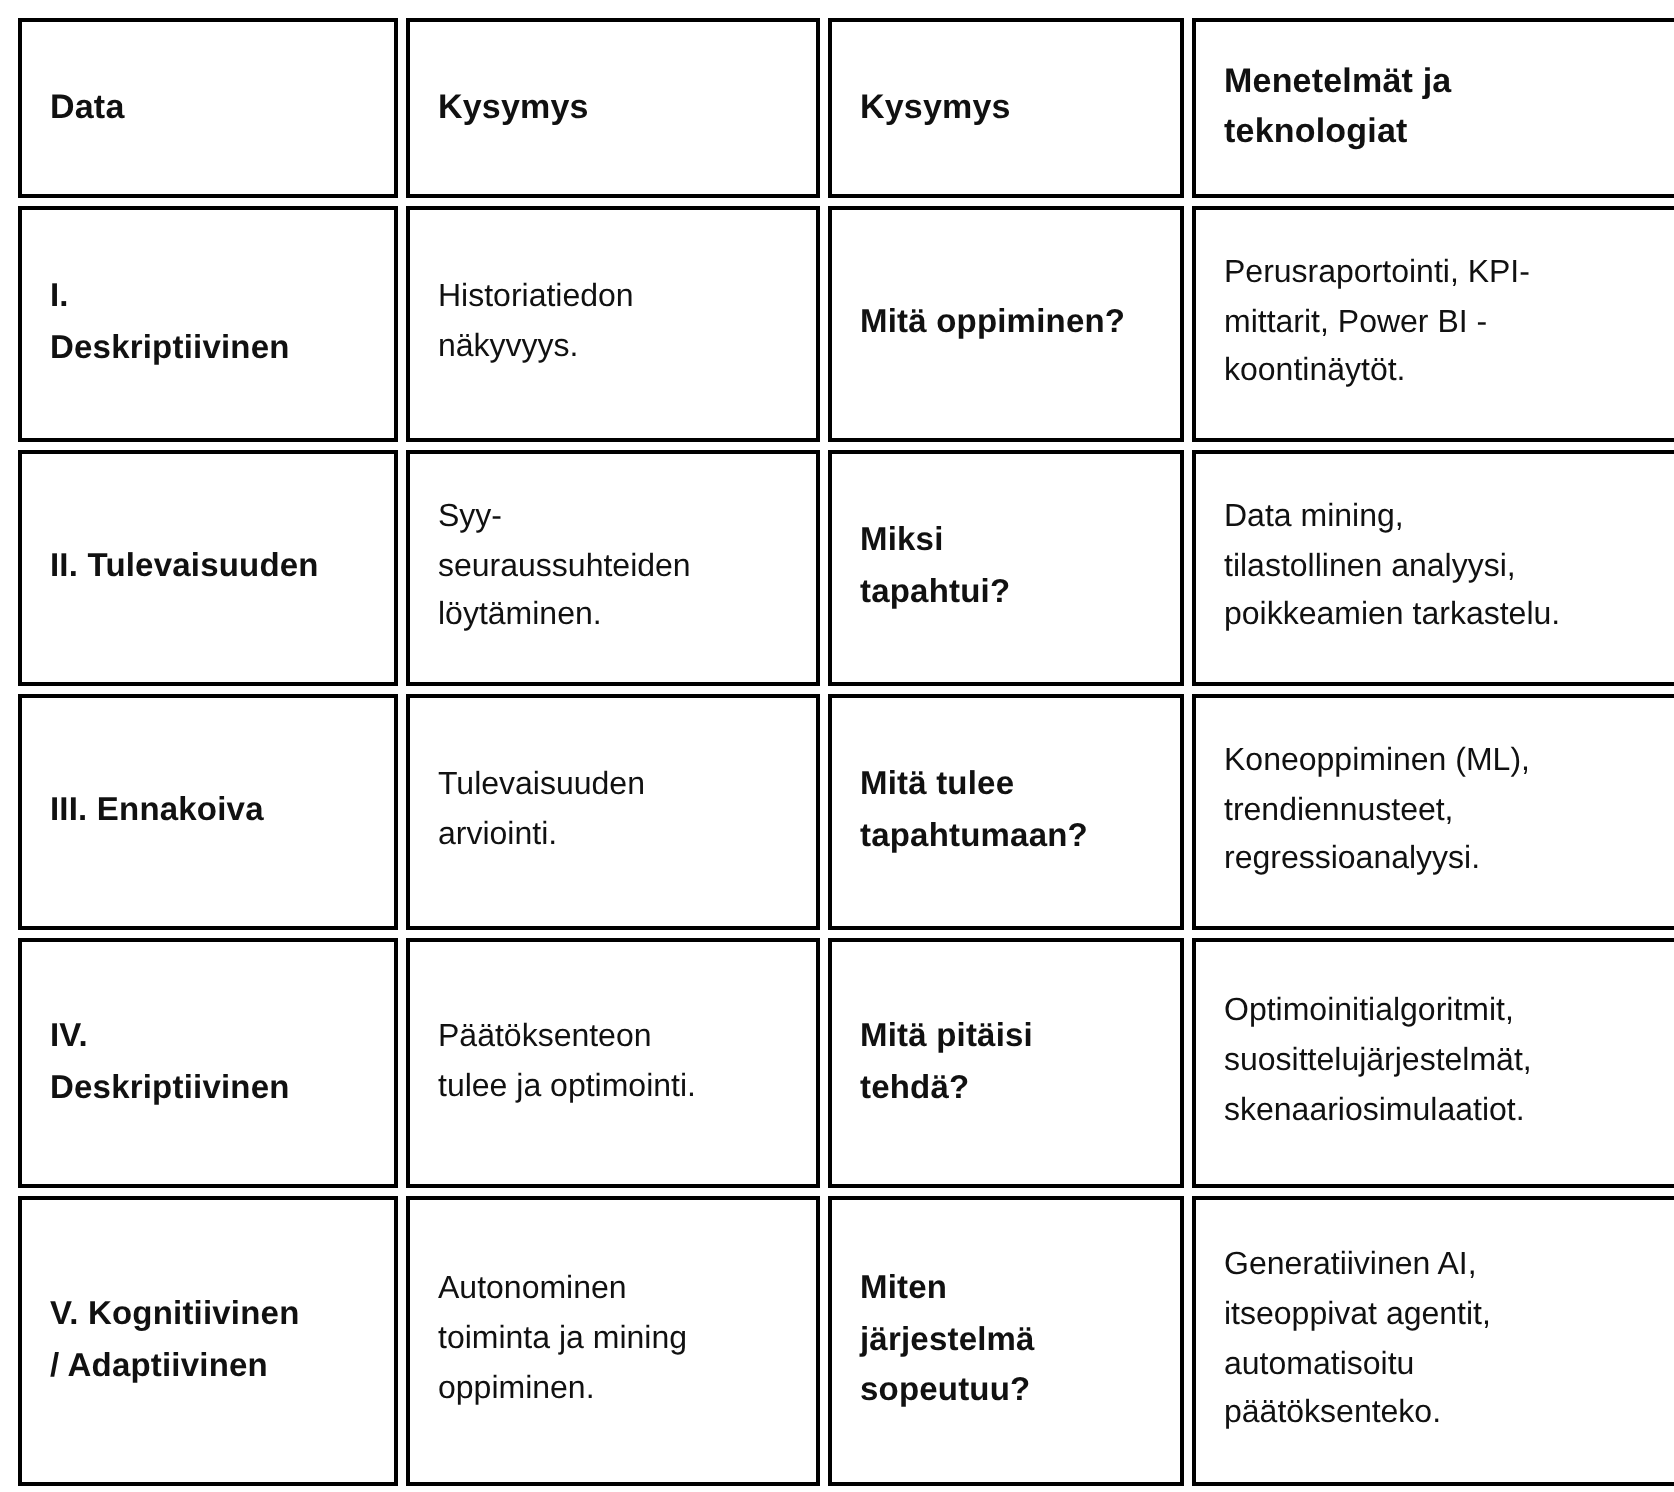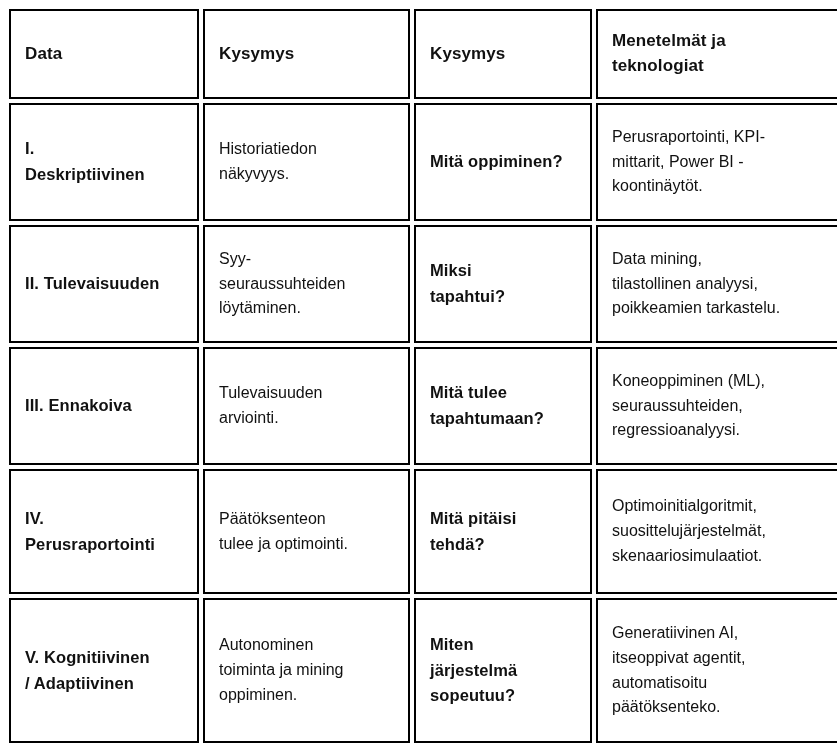--- a/index.html
+++ b/index.html
@@ -141,28 +141,28 @@
       <td class="goal">
           <span class="cell-text">Tulevaisuuden
 arviointi.</span>
         </td>
       <td class="question">
           <span class="cell-text">Mitä tulee
 tapahtumaan?</span>
         </td>
       <td class="methods">
           <span class="cell-text">Koneoppiminen (ML),
-seuraussuhteiden,
+trendiennusteet,
 regressioanalyysi.</span>
         </td>
     </tr>
     <tr class="r4">
       <td class="phase">
           <span class="cell-text">IV.
-Perusraportointi</span>
+Deskriptiivinen</span>
         </td>
       <td class="goal">
           <span class="cell-text">Päätöksenteon
 tulee ja optimointi.</span>
         </td>
       <td class="question">
           <span class="cell-text">Mitä pitäisi
 tehdä?</span>
         </td>
       <td class="methods">

